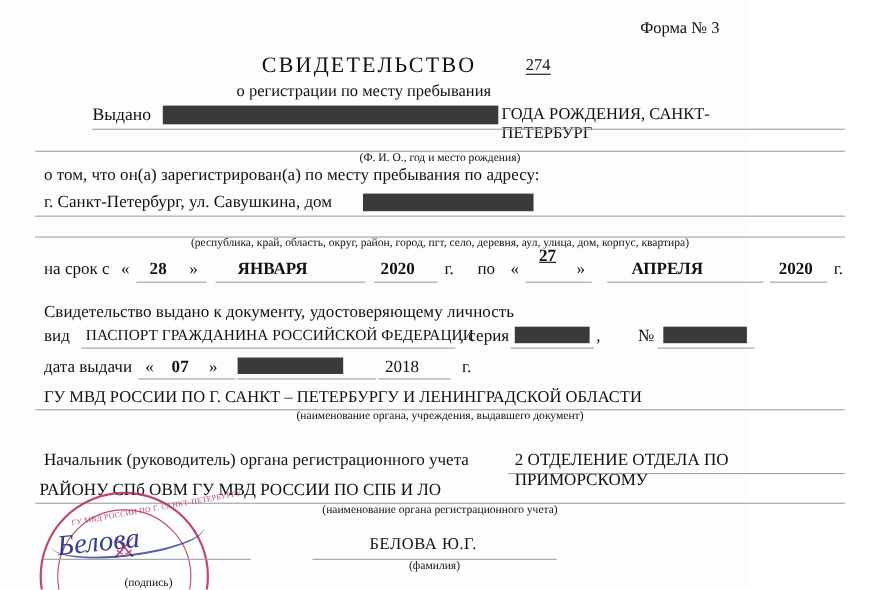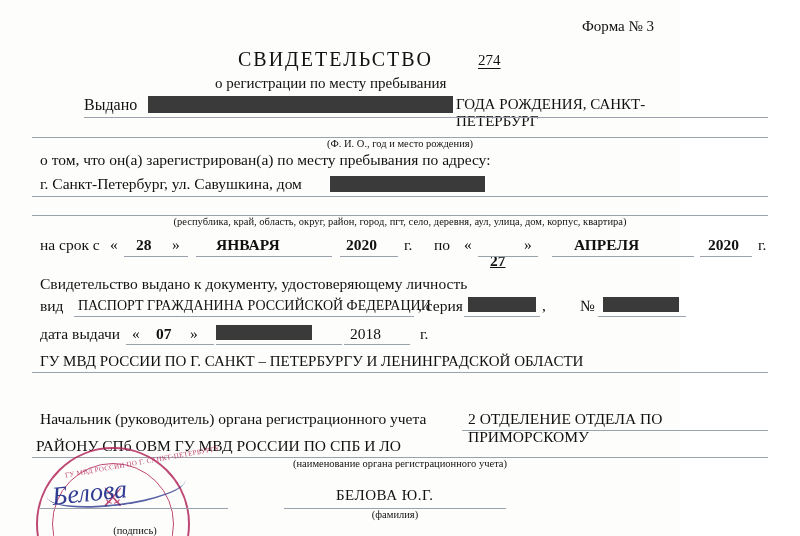--- a/index.html
+++ b/index.html
@@ -165,21 +165,21 @@
 
   <div class="line-text" style="left:40px; top:236px;">на срок с</div>
   <div class="line-text" style="left:110px; top:236px;">«</div>
   <div class="line-text" style="left:136px; top:236px; font-weight:bold;">28</div>
   <div class="line-text" style="left:172px; top:236px;">»</div>
   <div class="line-text" style="left:216px; top:236px; font-weight:bold;">ЯНВАРЯ</div>
   <div class="line-text" style="left:346px; top:236px; font-weight:bold;">2020</div>
   <div class="line-text" style="left:404px; top:236px;">г.</div>
   <div class="line-text" style="left:434px; top:236px;">по</div>
   <div class="line-text" style="left:464px; top:236px;">«</div>
-  <div class="line-text" style="left:490px; top:252px; font-weight:bold;text-decoration:underline;">27</div>
+  <div class="line-text" style="left:490px; top:224px; font-weight:bold;text-decoration:underline;">27</div>
   <div class="line-text" style="left:524px; top:236px;">»</div>
   <div class="line-text" style="left:574px; top:236px; font-weight:bold;">АПРЕЛЯ</div>
   <div class="line-text" style="left:708px; top:236px; font-weight:bold;">2020</div>
   <div class="line-text" style="left:758px; top:236px;">г.</div>
   <div class="rule" style="left:124px; top:256px; width:64px;"></div>
   <div class="rule" style="left:196px; top:256px; width:136px;"></div>
   <div class="rule" style="left:340px; top:256px; width:58px;"></div>
   <div class="rule" style="left:478px; top:256px; width:60px;"></div>
   <div class="rule" style="left:552px; top:256px; width:142px;"></div>
   <div class="rule" style="left:700px; top:256px; width:52px;"></div>
@@ -203,20 +203,21 @@
   <div class="line-text" style="left:190px; top:325px;">»</div>
   <div class="abs redact r-date"></div>
   <div class="line-text" style="left:350px; top:325px;">2018</div>
   <div class="line-text" style="left:420px; top:325px;">г.</div>
   <div class="rule" style="left:126px; top:344px; width:88px;"></div>
   <div class="rule" style="left:216px; top:344px; width:126px;"></div>
   <div class="rule" style="left:344px; top:344px; width:66px;"></div>
 
   <div class="line-text" style="left:40px; top:353px; font-size:15px;">ГУ  МВД  РОССИИ  ПО  Г. САНКТ – ПЕТЕРБУРГУ  И  ЛЕНИНГРАДСКОЙ ОБЛАСТИ</div>
   <div class="rule" style="left:32px; top:372px; width:736px;"></div>
+  <div class="caption" style="left:190px; top:373px; width:420px;">(наименование органа, учреждения, выдавшего документ)</div>
 
   <div class="line-text" style="left:40px; top:410px;">Начальник (руководитель) органа регистрационного учета</div>
   <div class="line-text" style="left:468px; top:410px;">2 ОТДЕЛЕНИЕ ОТДЕЛА  ПО ПРИМОРСКОМУ</div>
   <div class="rule" style="left:462px; top:430px; width:306px;"></div>
   <div class="line-text" style="left:36px; top:437px;">РАЙОНУ СПб ОВМ  ГУ  МВД  РОССИИ  ПО СПБ  И  ЛО</div>
   <div class="rule" style="left:32px; top:457px; width:736px;"></div>
   <div class="caption" style="left:220px; top:458px; width:360px;">(наименование органа регистрационного учета)</div>
 
   <div class="stamp">
     <div class="stamp-inner"></div>

